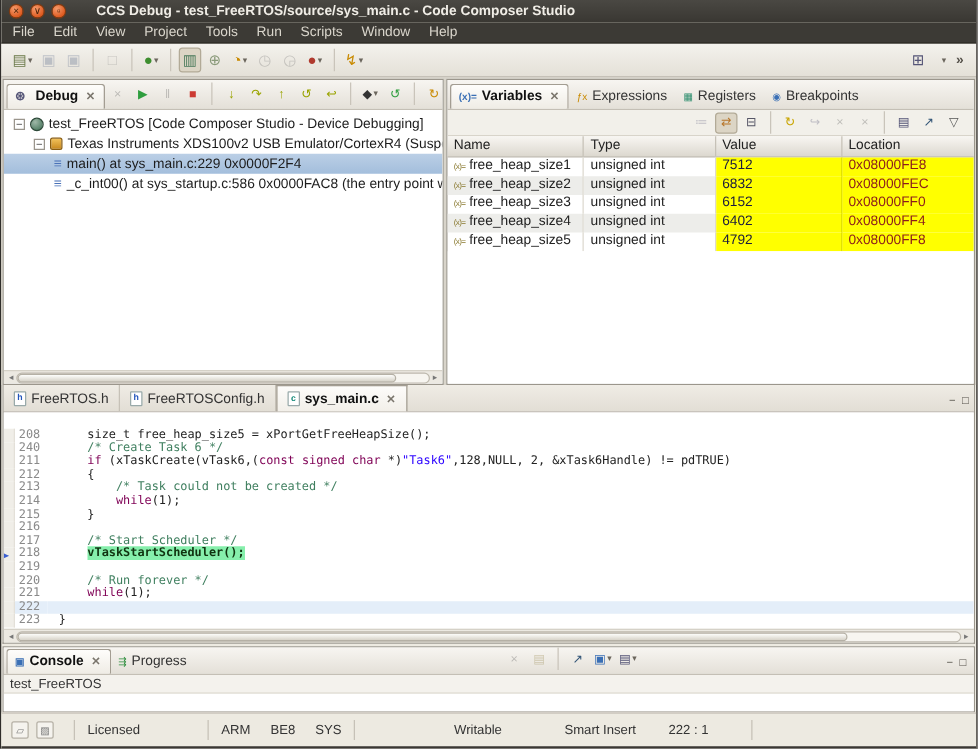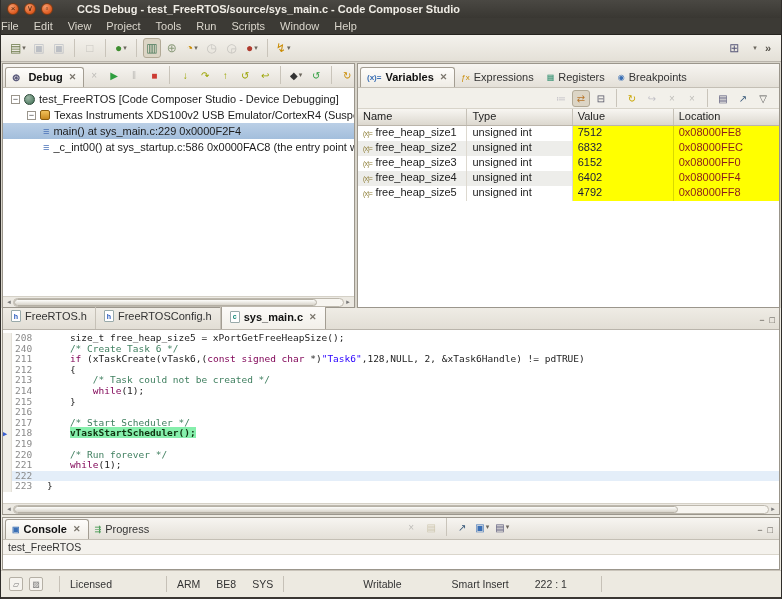--- a/index.html
+++ b/index.html
@@ -5,21 +5,21 @@
   html,body{margin:0;padding:0;background:#555;}
   *{box-sizing:border-box;}
   .window{width:782px;height:599px;position:relative;font-family:"Liberation Sans",sans-serif;
     font-size:11px;color:#222;background:#EDEAE1;overflow:hidden;border-left:1px solid #2f2d2a;border-right:1px solid #2f2d2a;}
   
   .titlebar{height:18px;background:linear-gradient(#4a4843,#393732);display:flex;align-items:center;padding:0 6px;}
   .winbtns{display:flex;gap:5px;margin-right:24px;}
   .winbtn{width:12px;height:12px;border-radius:50%;background:radial-gradient(circle at 35% 30%,#F59B6C,#DE5B21 70%);
     border:1px solid #7e3a12;color:#4a2208;font-size:8px;line-height:10px;text-align:center;cursor:default;}
   .title-text{color:#F0EDE6;font-weight:bold;font-size:11px;white-space:nowrap;}
-  .menubar{height:17px;background:#3C3A35;display:flex;align-items:center;padding:0 0;gap:15px;border-bottom:1px solid #26241f;}
+  .menubar{height:17px;background:#3C3A35;display:flex;align-items:center;padding:0 9px;gap:15px;border-bottom:1px solid #26241f;}
   .menu-item{color:#DAD6CC;font-size:11px;cursor:default;}
   
   .toolbar{height:27px;background:linear-gradient(#F4F2ED,#E4E0D7);border-bottom:1px solid #B9B4AB;
     display:flex;align-items:center;padding:0 6px;}
   .tbsep{width:1px;height:18px;background:#C9C4BA;margin:0 5px;}
   .tbi{height:20px;min-width:18px;display:inline-flex;align-items:center;justify-content:center;
     border-radius:3px;padding:0 2px;margin:0 1px;font-size:12px;}
   .tbi.d{opacity:.32;}
   .tbi.p{background:#DCD5C5;border:1px solid #B2AA97;}
   .dd{font-size:7px;color:#6b665d;margin-left:1px;}
@@ -62,26 +62,26 @@
   .vr .c3,.vr .c4{background:#FFFF00;border-right-color:#D9D900;}
   .vr .c3{color:#1a1a3e;}
   .vr .c4{color:#8B1C1C;}
   .varico{font-size:6.5px;color:#8a7a30;margin-right:3px;letter-spacing:-0.5px;}
   .vars-body{flex:1;background:#fff;}
   
   .editor{height:207px;background:#fff;border:1px solid #9B968C;border-top:none;display:flex;flex-direction:column;margin:0 1px;}
   .ed-tabs{height:22px;flex:none;background:linear-gradient(#EFECE5,#E2DED5);border-bottom:1px solid #B9B4AB;
     display:flex;align-items:flex-end;}
   .ed-tab{display:flex;align-items:center;gap:4px;padding:3px 8px;font-size:11px;color:#333;
-    border-right:1px solid #C6C1B7;height:26px;}
+    border-right:1px solid #C6C1B7;height:21px;}
   .ed-tab.active{background:linear-gradient(#FDFCFA,#F2EFE9);border:1px solid #A39D92;border-bottom:none;font-weight:bold;color:#111;}
   .fico{width:10px;height:12px;background:#fff;border:1px solid #9aa;font-size:7px;font-weight:bold;
     display:inline-flex;align-items:center;justify-content:center;border-radius:1px;}
   .fico.h{color:#2255bb;} .fico.c{color:#118877;}
-  .code{flex:1;overflow:hidden;font-family:"DejaVu Sans Mono",monospace;font-size:9.5px;background:#fff;padding-top:3px;}
+  .code{flex:1;overflow:hidden;font-family:"DejaVu Sans Mono",monospace;font-size:9.5px;background:#fff;padding-top:13px;}
   .cl{display:flex;height:10.6px;line-height:10.6px;white-space:pre;}
   .annot{width:9px;flex:none;background:#F0EEE8;border-right:1px solid #E3E0D8;position:relative;}
   .annot .ip{position:absolute;left:0px;top:1px;font-size:7px;color:#3a5fd0;}
   .lnum{width:26px;flex:none;color:#8a8a8a;padding-left:3px;}
   .ltext{flex:1;padding-left:9px;}
   .cl.cursor .ltext, .cl.cursor .lnum{background:#E4EEF9;}
   .tk-k{color:#7F0055;font-weight:normal;} .tk-c{color:#3F7F5F;} .tk-s{color:#2A00FF;}
   .tk-g{background:#86efac;font-weight:bold;color:#103310;}
   
   .hscroll{height:11px;flex:none;background:#ECE9E2;border-top:1px solid #D5D1C7;display:flex;align-items:center;padding:0 2px;}

